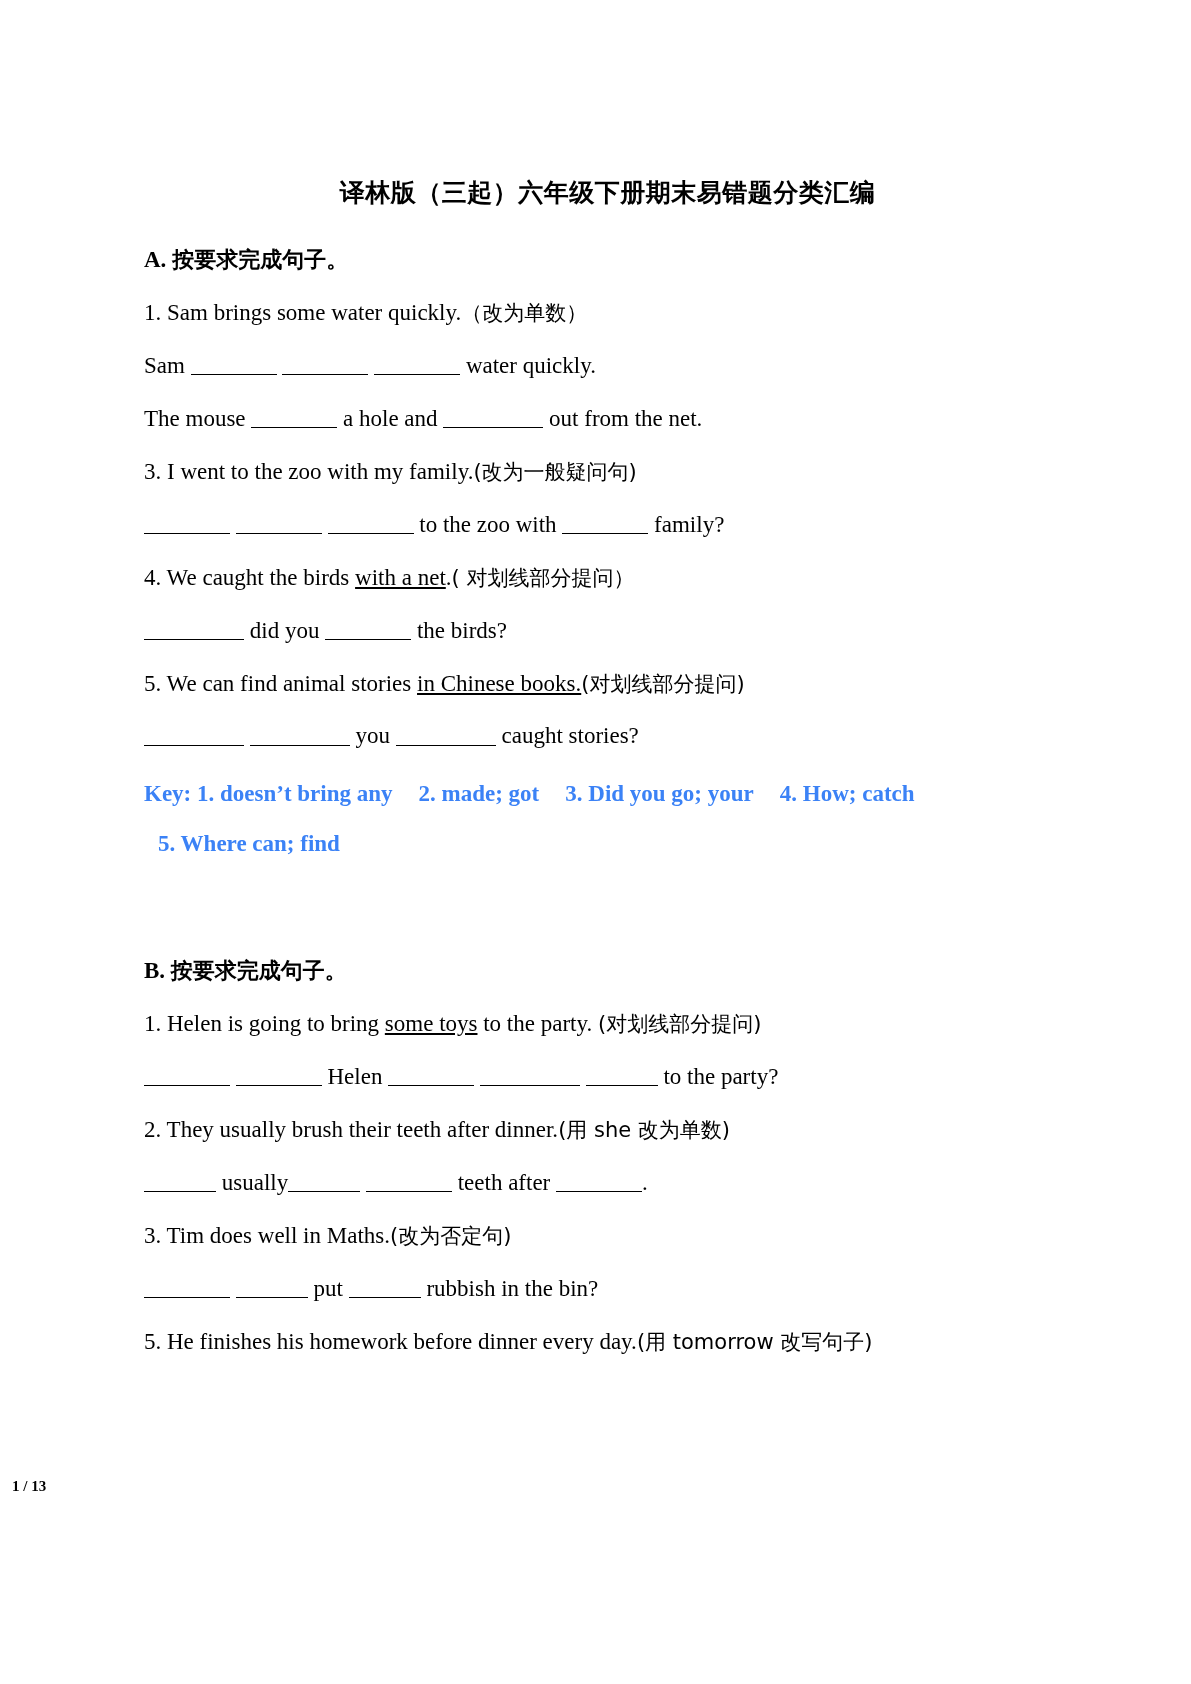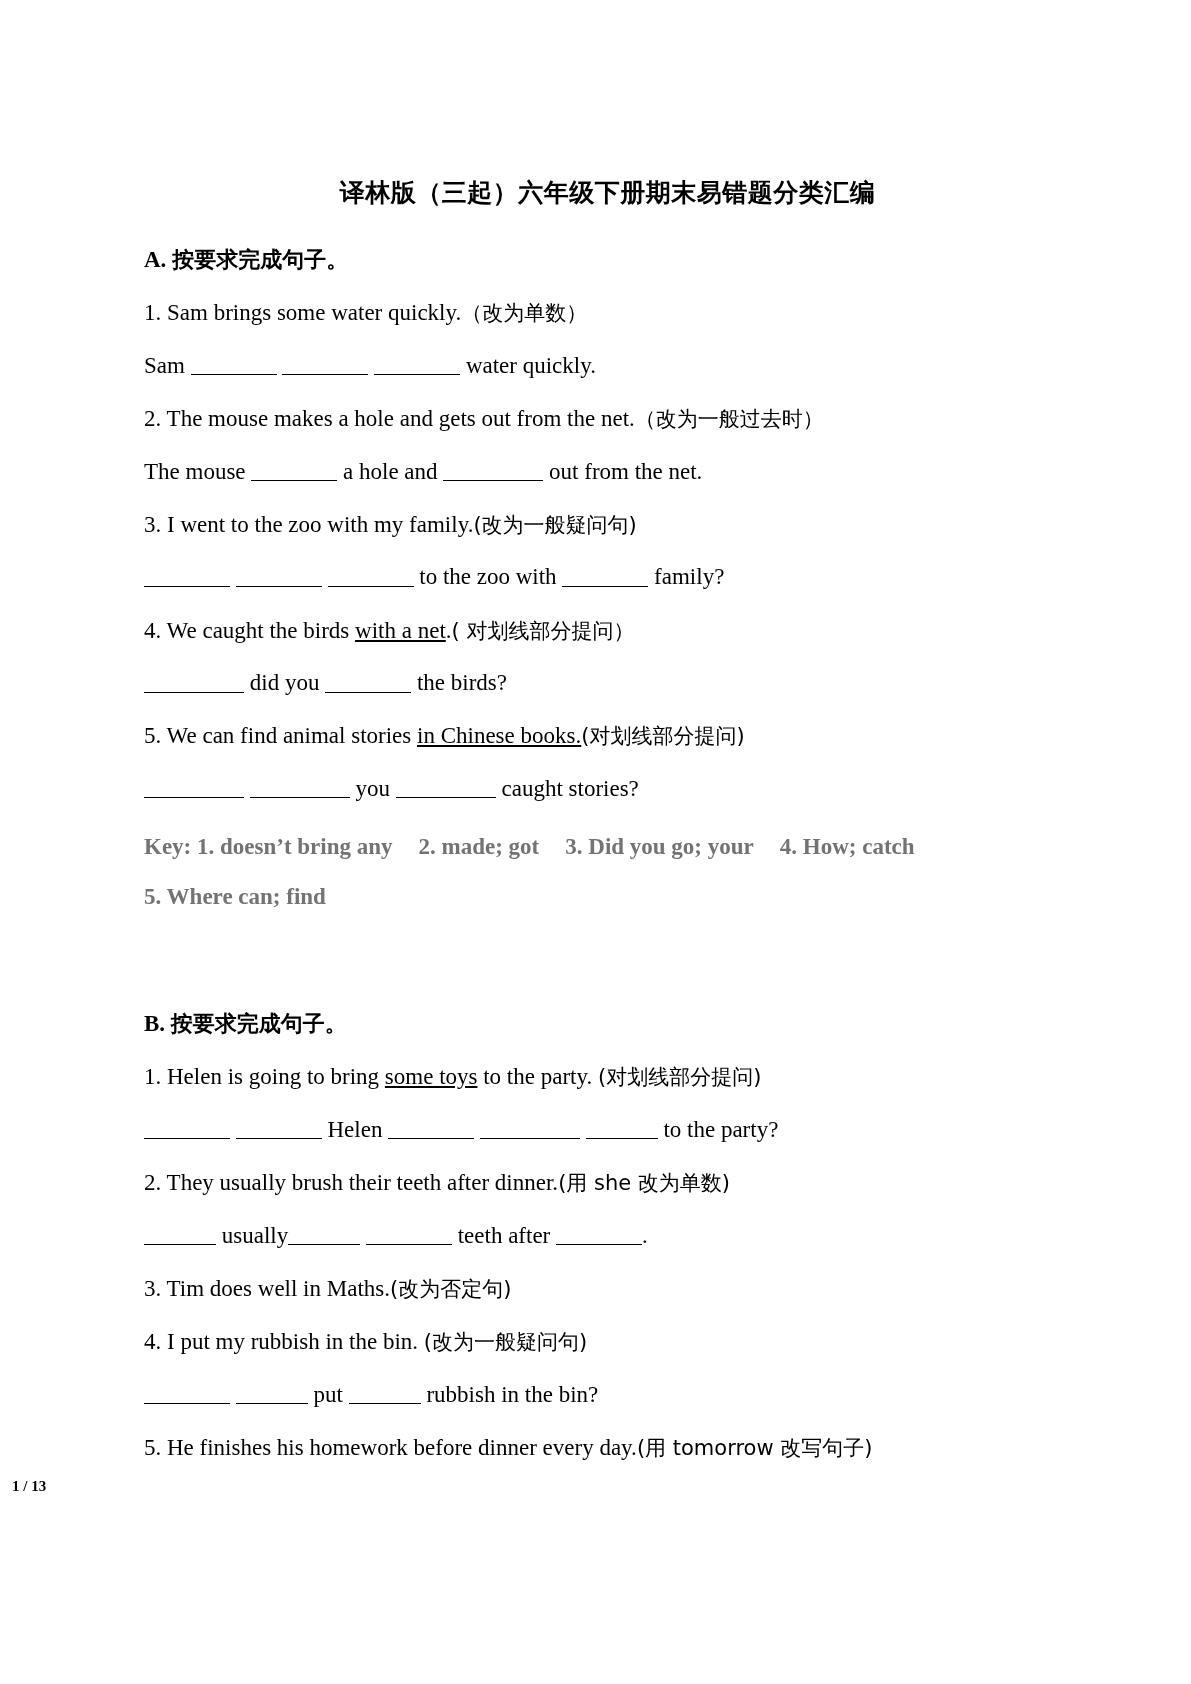--- a/index.html
+++ b/index.html
@@ -82,30 +82,31 @@
     display: inline-block;
     border-bottom: 1.5px solid #000;
     vertical-align: baseline;
     height: 1.05em;
     margin-bottom: -2px;
   }
   .b-md  { width: 72px; }
   .b-lg  { width: 86px; }
   .b-xl  { width: 100px; }
   .key {
-    color: #737373;
+    color: #3b82f6;
     font-weight: bold;
     font-size: 23px;
     margin: 0;
     padding-top: 28px;
     line-height: 1.3;
     white-space: nowrap;
   }
   .key-2 {
     padding-top: 20px;
+    margin-left: 14px;
   }
   .gap-block {
     height: 60px;
   }
   .footer {
     position: absolute;
     left: 0;
     right: 0;
     top: 1478px;
     font-size: 15px;
@@ -132,24 +133,20 @@
     <span>Sam brings some water quickly.</span><span class="cn">（改为单数）</span>
   </p>
   <p class="a-line">
     <span>Sam</span>
     <span class="blank b-lg"></span>
     <span class="blank b-lg"></span>
     <span class="blank b-lg"></span>
     <span>water quickly.</span>
   </p>
 
-  <p class="q-line">
-    <span>2.</span>
-    <span>The mouse makes a hole and gets out from the net.</span><span class="cn">（改为一般过去时）</span>
-  </p>
   <p class="a-line">
     <span>The mouse</span>
     <span class="blank b-lg"></span>
     <span>a hole and</span>
     <span class="blank b-xl"></span>
     <span>out from the net.</span>
   </p>
 
   <p class="q-line">
     <span>3.</span>
@@ -225,24 +222,20 @@
     <span class="blank b-lg"></span>
     <span>teeth after</span>
     <span class="blank b-lg"></span><span>.</span>
   </p>
 
   <p class="q-line">
     <span>3.</span>
     <span>Tim does well in Maths.</span><span class="cn">(改为否定句)</span>
   </p>
 
-  <p class="q-line">
-    <span>4.</span>
-    <span>I put my rubbish in the bin. </span><span class="cn">(改为一般疑问句)</span>
-  </p>
   <p class="a-line">
     <span class="blank b-lg"></span>
     <span class="blank b-md"></span>
     <span>put</span>
     <span class="blank b-md"></span>
     <span>rubbish in the bin?</span>
   </p>
 
   <p class="q-line">
     <span>5.</span>

